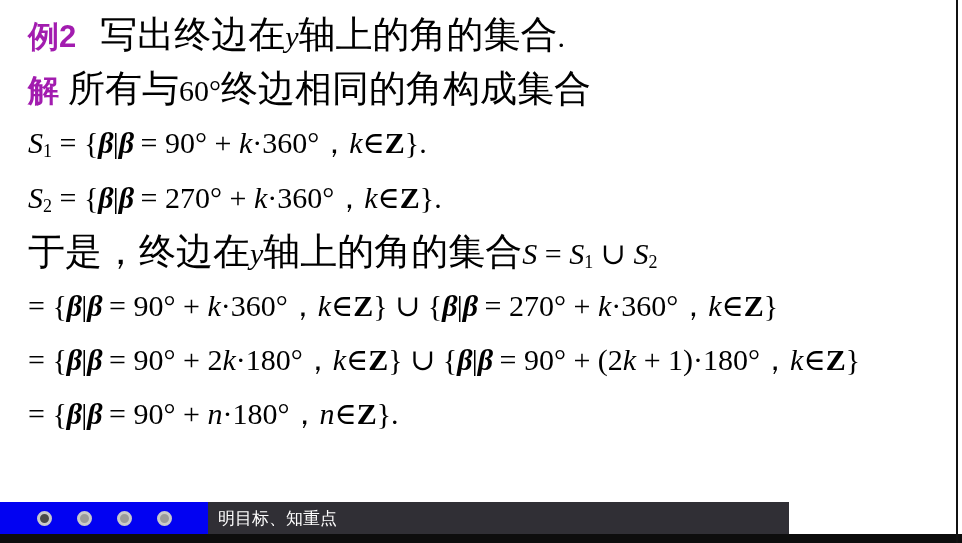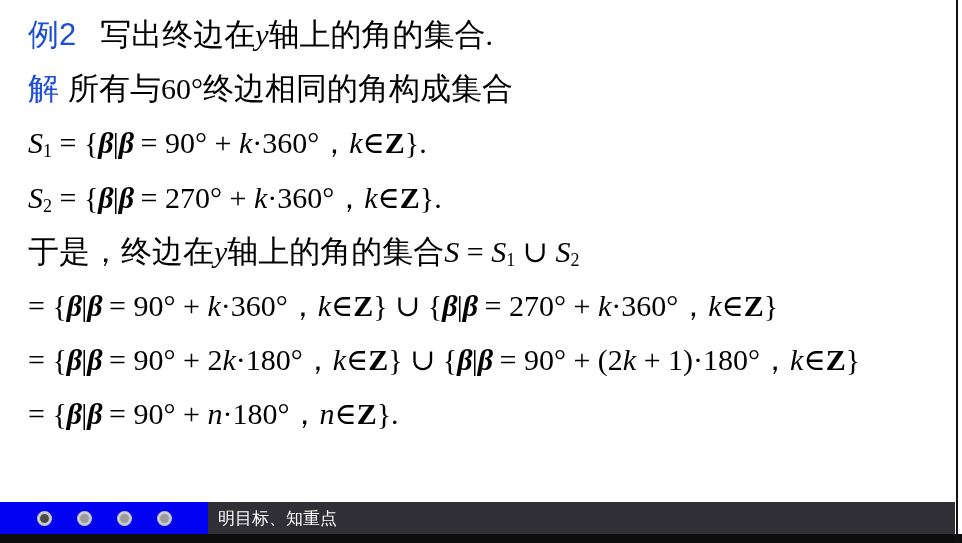--- a/index.html
+++ b/index.html
@@ -13,27 +13,27 @@
   }
   .line{
     line-height:54.2px;height:54.2px;white-space:nowrap;
     font-size:30px;color:#000;
   }
   .seg-rm{font-family:"Liberation Serif","DejaVu Serif",serif;}
   .seg-it{font-family:"Liberation Serif","DejaVu Serif",serif;font-style:italic;}
   .seg-bi{font-family:"Liberation Serif","DejaVu Serif",serif;font-style:italic;font-weight:bold;letter-spacing:-1px;}
   .seg-b{font-family:"Liberation Serif","DejaVu Serif",serif;font-weight:bold;}
   .seg-sub{font-family:"Liberation Serif","DejaVu Serif",serif;font-size:0.6em;vertical-align:-0.22em;}
-  .seg-cn{font-family:Liberation Serif, serif;font-size:31px;}
-  .seg-blue{font-family:"Liberation Sans",sans-serif;font-size:31px;font-weight:normal;color:#1d4ed8;}
+  .seg-cn{font-family:Liberation Serif, serif;font-size:37px;}
+  .seg-blue{font-family:"Liberation Sans",sans-serif;font-size:31px;font-weight:bold;color:#a21caf;}
   .seg-gap{display:inline-block;width:24px;}
   .seg-gap2{display:inline-block;width:9px;}
 
   .footer{
-    position:absolute;left:0;top:502px;width:955px;height:32px;display:flex;
+    position:absolute;left:0;top:502px;width:789px;height:32px;display:flex;
   }
   .footer-blue{
     width:208px;box-sizing:border-box;background:#0202f2;
     display:flex;align-items:center;gap:25px;padding-left:37px;flex:none;
   }
   .dot{
     width:9px;height:9px;border-radius:50%;
     border:3px solid #c9c9c9;flex:none;cursor:pointer;
   }
   .footer-dark{

